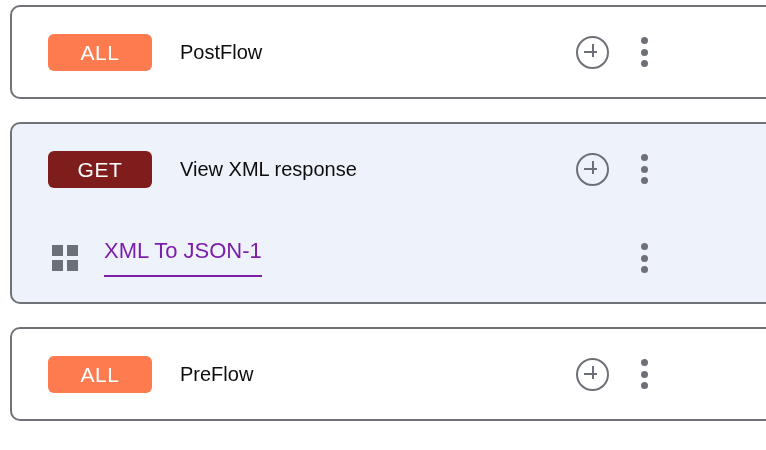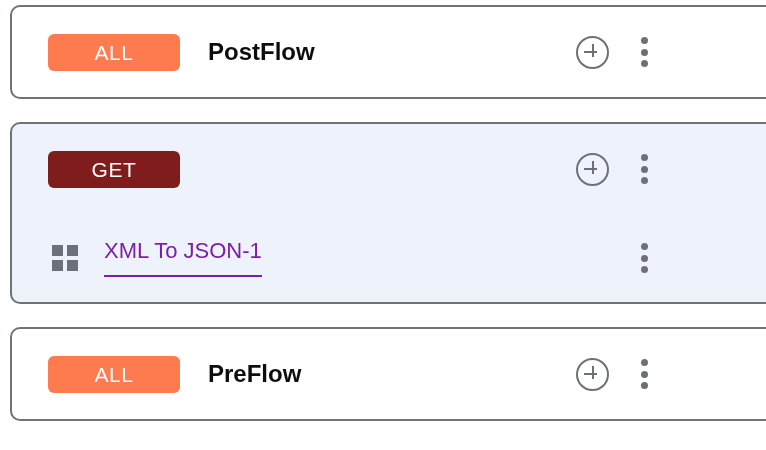--- a/index.html
+++ b/index.html
@@ -47,40 +47,40 @@
     box-sizing: border-box;
   }
   .flow-row.sub-row {
     height: 88px;
     padding-left: 40px;
   }
 
   
   .method-badge {
     flex: 0 0 auto;
-    width: 132px;
+    width: 104px;
     height: 37px;
     border-radius: 6px;
     color: #ffffff;
     font-size: 21px;
     font-weight: 400;
     letter-spacing: 0.6px;
     display: flex;
     align-items: center;
     justify-content: center;
     line-height: 1;
   }
   .method-badge.badge-all { background: #fd7b4e; }
   .method-badge.badge-get { background: #7f1d1d; }
 
   
   .row-title {
     margin-left: 28px;
-    font-size: 24px;
-    font-weight: bold;
+    font-size: 20px;
+    font-weight: normal;
     color: #0d0d0d;
     white-space: nowrap;
   }
 
   
   .grid-icon {
     flex: 0 0 auto;
     width: 26px;
     height: 26px;
     display: grid;
@@ -181,20 +181,21 @@
           <i></i>
           <i></i>
         </div>
       </div>
     </div>
   </div>
 
   <div class="flow-card is-selected">
     <div class="flow-row">
       <div class="method-badge badge-get">GET</div>
+      <div class="row-title">View XML response</div>
       <div class="row-actions">
         <div class="plus-icon"></div>
         <div class="kebab-icon">
           <i></i>
           <i></i>
           <i></i>
         </div>
       </div>
     </div>
 

